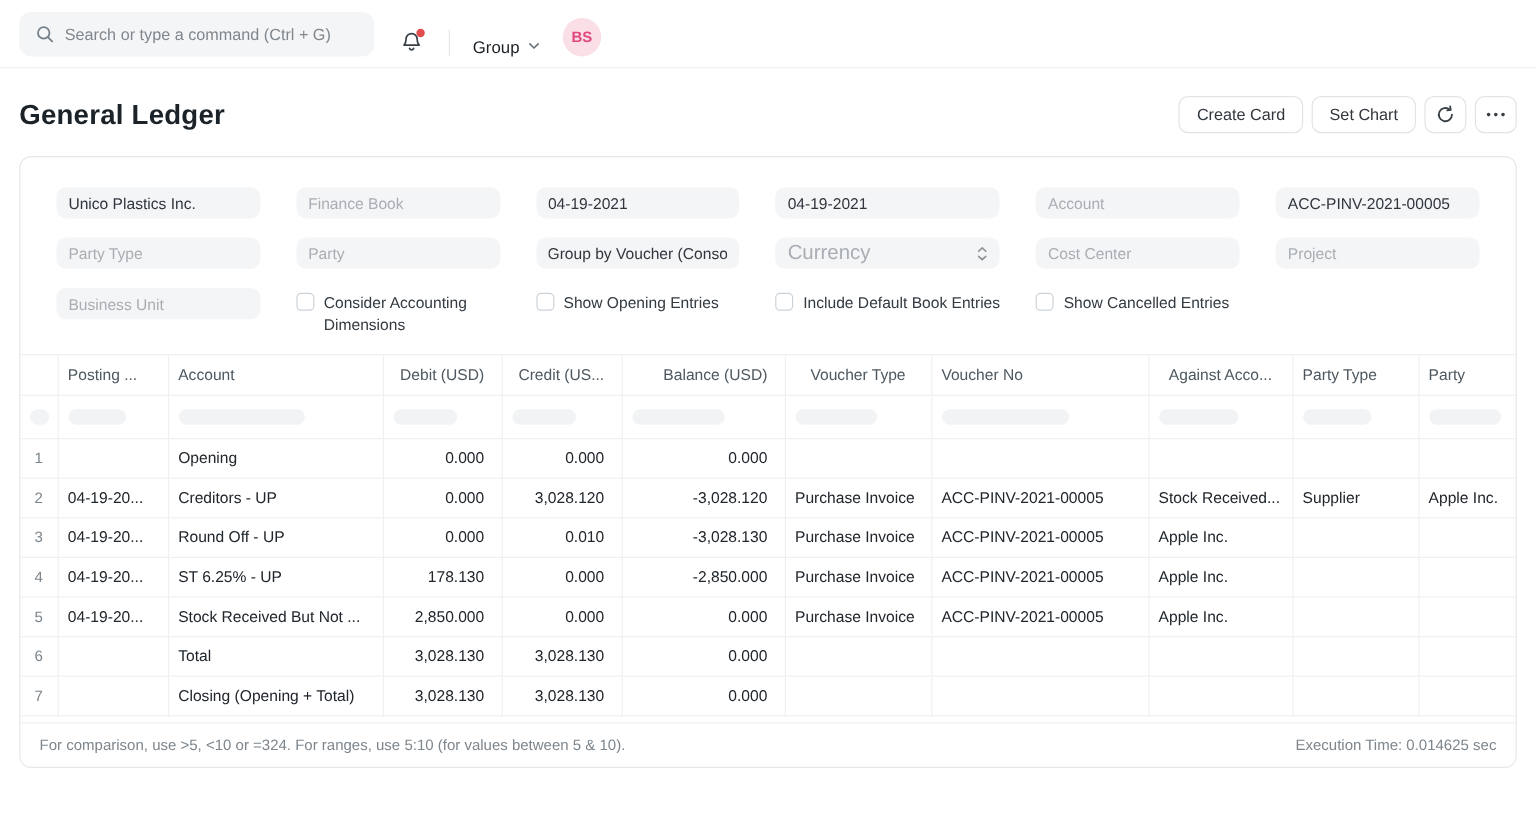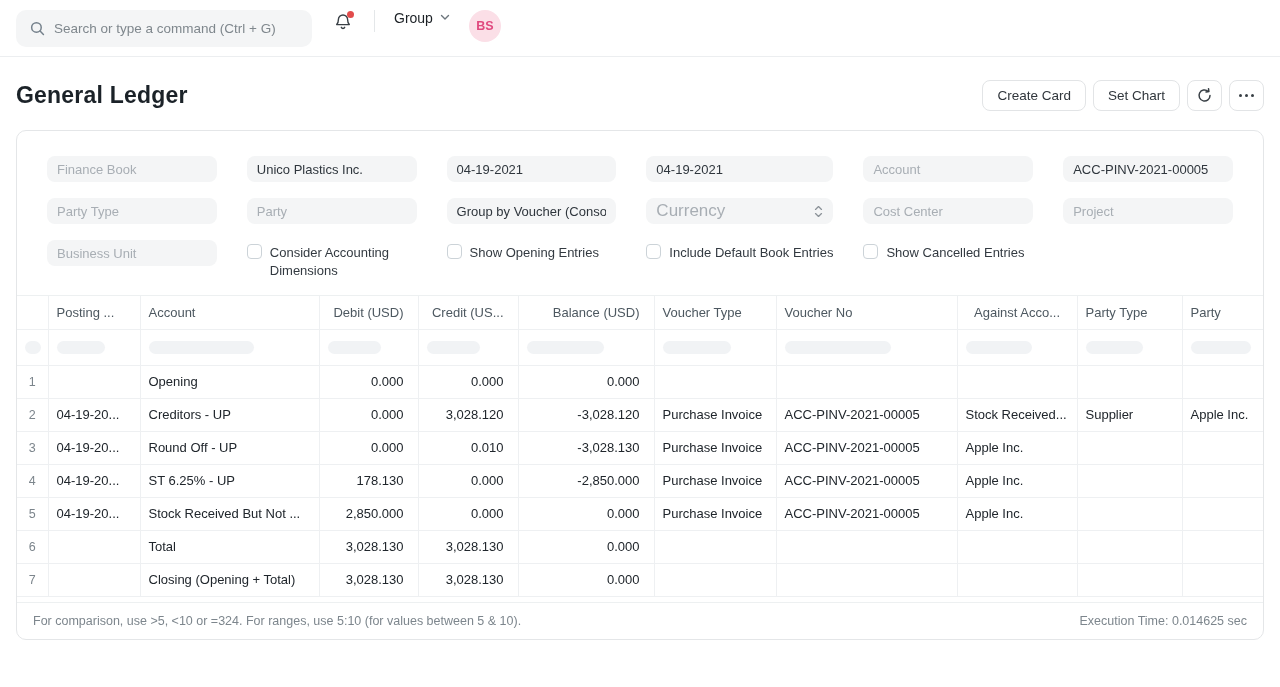--- a/index.html
+++ b/index.html
@@ -17,21 +17,21 @@
   }
   .nav-left { display:flex; align-items:center; gap:13px; }
   .logo {
     width:27px; height:27px; border-radius:7px; background:#2490ef;
     display:flex; flex-direction:column; justify-content:center; gap:3px; padding-left:7px;
     cursor:pointer;
   }
   .logo .bar { height:3px; border-radius:1.5px; background:#fff; }
   .logo .b1 { width:13px; } .logo .b2 { width:8px; } .logo .b3 { width:13px; }
   .crumb { font-size:14px; font-weight:600; color:#1c2126; text-decoration:none; cursor:pointer; }
-  .nav-right { display:flex; align-items:flex-start; gap:19px; }
+  .nav-right { display:flex; align-items:flex-end; gap:19px; }
   .searchbar { position:relative; }
   .searchbar input {
     width:296px; height:37px; background:#f4f5f6; border:none; border-radius:10px;
     padding:0 12px 0 38px; font-size:13.5px; color:#343a40; outline:none;
     font-family:"Liberation Sans", sans-serif;
   }
   .searchbar input::placeholder { color:#7f878d; }
   .search-icon { position:absolute; left:13px; top:10px; }
   .bell-btn { position:relative; width:24px; height:24px; background:none; border:none; padding:0; cursor:pointer; display:flex; align-items:center; justify-content:center; }
   .bell-dot { position:absolute; top:1px; right:1px; width:7px; height:7px; border-radius:50%; background:#e24c4c; }
@@ -145,22 +145,22 @@
           <span></span>
           <span></span>
         </span>
     </button>
   </div>
 </div>
 
 <section class="card">
   <div class="filters">
 
+    <input class="f-input" value="Unico Plastics Inc." style="">
     <input class="f-input" placeholder="Finance Book" style="">
-    <input class="f-input" value="Unico Plastics Inc." style="">
     <input class="f-input" value="04-19-2021" style="">
     <input class="f-input" value="04-19-2021" style="">
     <input class="f-input" placeholder="Account" style="">
     <input class="f-input" value="ACC-PINV-2021-00005" style="">
 
     <input class="f-input" placeholder="Party Type" style="">
     <input class="f-input" placeholder="Party" style="">
     <input class="f-input" value="Group by Voucher (Consolidated)" style="">
     <div class="f-select">
       <span class="ph">Currency</span>
@@ -194,21 +194,21 @@
   <div class="datatable">
     <table>
       <thead>
         <tr id="thead-row">
             <th style="width: 31px; text-align: center;"></th>
             <th style="width: 92px; text-align: left;">Posting ...</th>
             <th style="width: 179px; text-align: left;">Account</th>
             <th class="num" style="width: 99px; text-align: right;">Debit (USD)</th>
             <th class="num" style="width: 100px; text-align: right;">Credit (US...</th>
             <th class="num" style="width: 136px; text-align: right;">Balance (USD)</th>
-            <th style="width: 122px; text-align: left;">Voucher Type</th>
+            <th style="width: 122px; text-align: center;">Voucher Type</th>
             <th style="width: 181px; text-align: left;">Voucher No</th>
             <th style="width: 120px; text-align: center;">Against Acco...</th>
             <th style="width: 105px; text-align: left;">Party Type</th>
             <th style="width: 110px; text-align: left;">Party</th>
           </tr>
         <tr id="filter-row" class="filter-row">
             <td>
               <div class="pill" style="width: 16px; margin: 0px auto;"></div>
             </td>
             <td>

